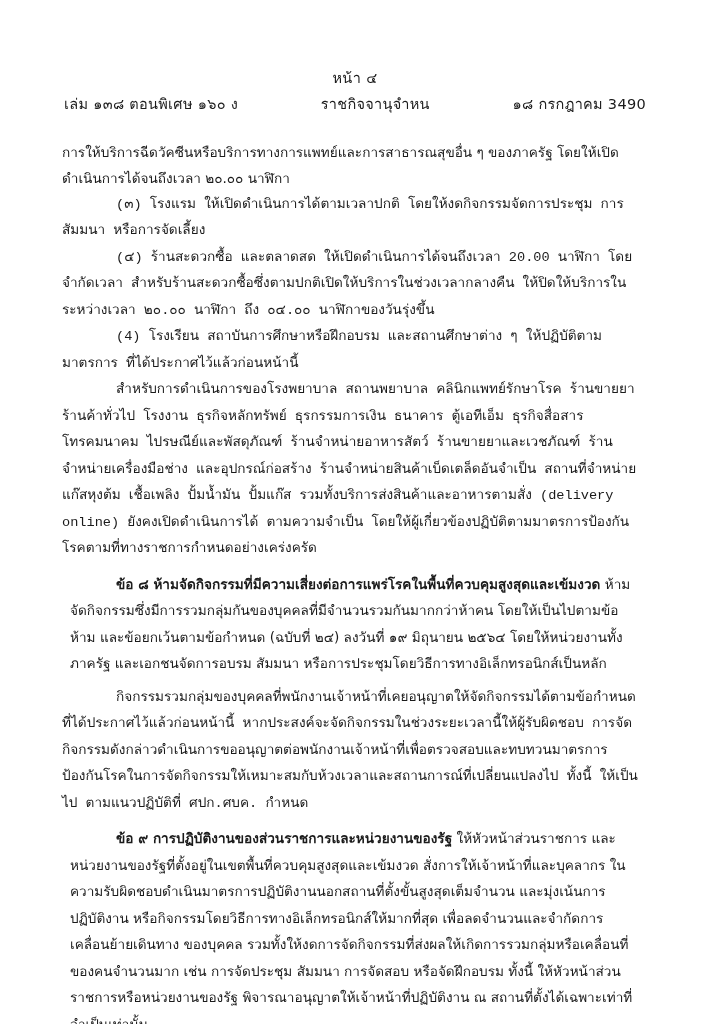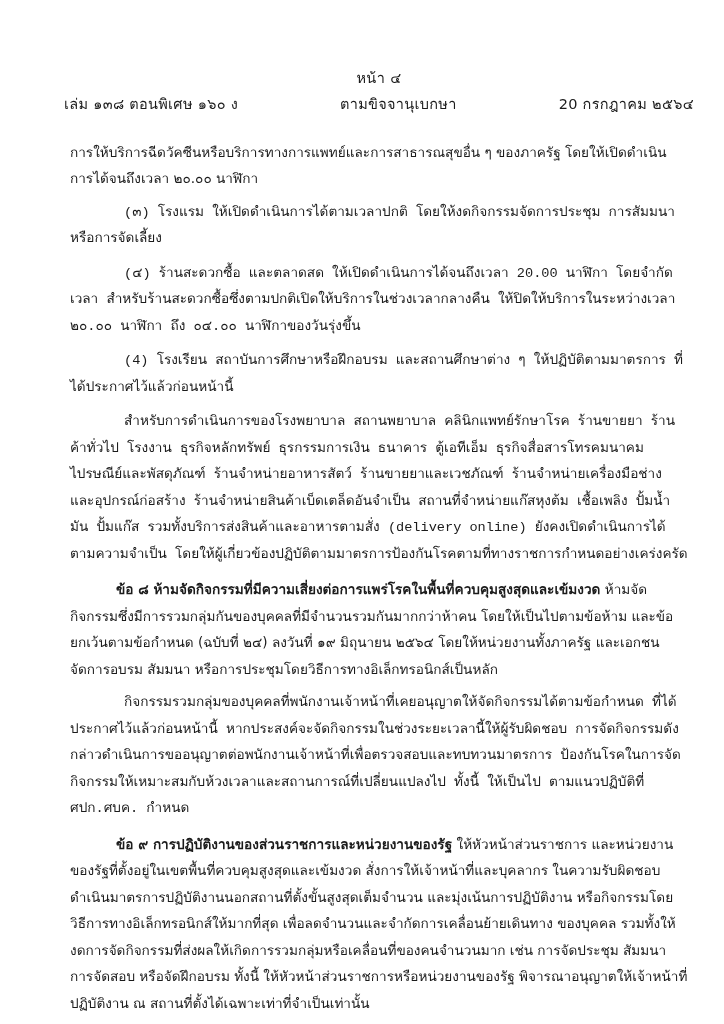--- a/index.html
+++ b/index.html
@@ -12,21 +12,21 @@
     background: #ffffff;
     font-family: "DejaVu Sans", "Liberation Sans", sans-serif;
     color: #1b1b1b;
     overflow: hidden;
   }
   .page {
     position: relative;
     width: 724px;
     height: 1024px;
     box-sizing: border-box;
-    padding: 68px 28px 0 62px;
+    padding: 68px 76px 0 62px;
   }
   
   .header {
     text-align: center;
     margin: 0 0 2px 0;
   }
   .header-title {
     font-size: 14.5px;
     letter-spacing: 0.4px;
     line-height: 1.5;
@@ -45,21 +45,21 @@
     white-space: nowrap;
   }
   
   .body-text {
     margin-top: 24px;
     font-size: 13.6px;
     line-height: 1.95;
     text-align: left;
   }
   .para {
-    margin: 8px;
+    margin: 0;
     text-indent: 0;
   }
   .para.indent {
     text-indent: 54px;
     font-family: Liberation Mono, monospace;
   }
   .section-head {
     margin: 8px;
   }
   .section-head .lead {
@@ -70,22 +70,22 @@
 </style>
 </head>
 <body>
 
 <div class="page">
 
   <div class="header">
     <div class="header-title">หน้า  ๔</div>
     <div class="header-row">
       <div class="header-left">เล่ม  ๑๓๘  ตอนพิเศษ  ๑๖๐  ง</div>
-      <div class="header-center">ตามขิจจานุเบกษา</div>
-      <div class="header-right">20  กรกฎาคม  ๒๕๖๔</div>
+      <div class="header-center">ราชกิจจานุจำหน</div>
+      <div class="header-right">๑๘  กรกฎาคม  3490</div>
     </div>
   </div>
 
   <div class="body-text">
 
     <p class="para">การให้บริการฉีดวัคซีนหรือบริการทางการแพทย์และการสาธารณสุขอื่น ๆ ของภาครัฐ โดยให้เปิดดำเนินการได้จนถึงเวลา ๒๐.๐๐ นาฬิกา</p>
 
     <p class="para indent">(๓)  โรงแรม  ให้เปิดดำเนินการได้ตามเวลาปกติ  โดยให้งดกิจกรรมจัดการประชุม  การสัมมนา หรือการจัดเลี้ยง</p>
 
     <p class="para indent">(๔)  ร้านสะดวกซื้อ  และตลาดสด  ให้เปิดดำเนินการได้จนถึงเวลา 20.00 นาฬิกา  โดยจำกัดเวลา สำหรับร้านสะดวกซื้อซึ่งตามปกติเปิดให้บริการในช่วงเวลากลางคืน  ให้ปิดให้บริการในระหว่างเวลา ๒๐.๐๐ นาฬิกา ถึง ๐๔.๐๐ นาฬิกาของวันรุ่งขึ้น</p>

